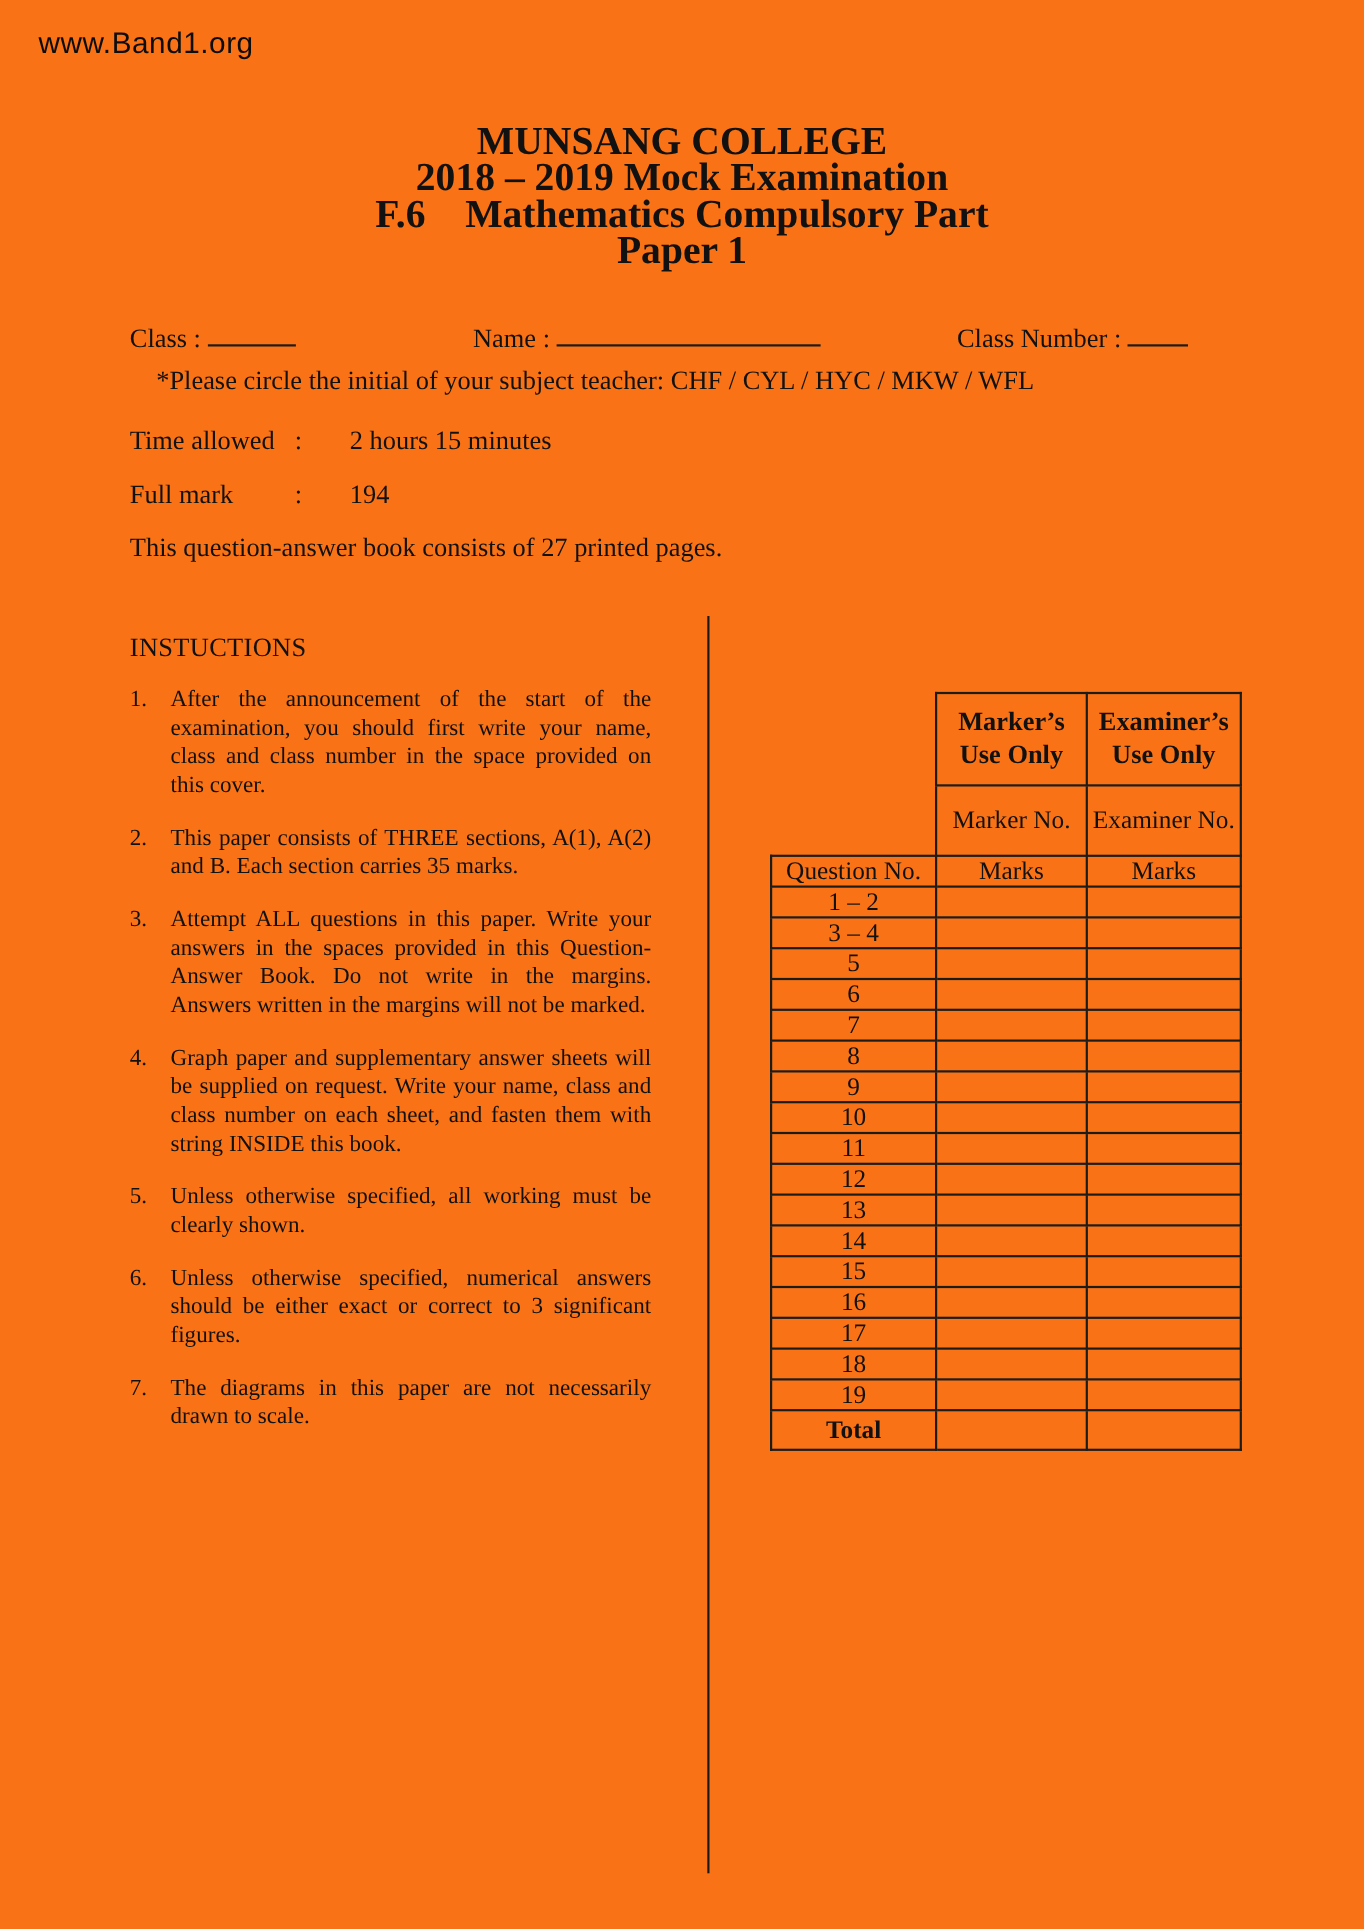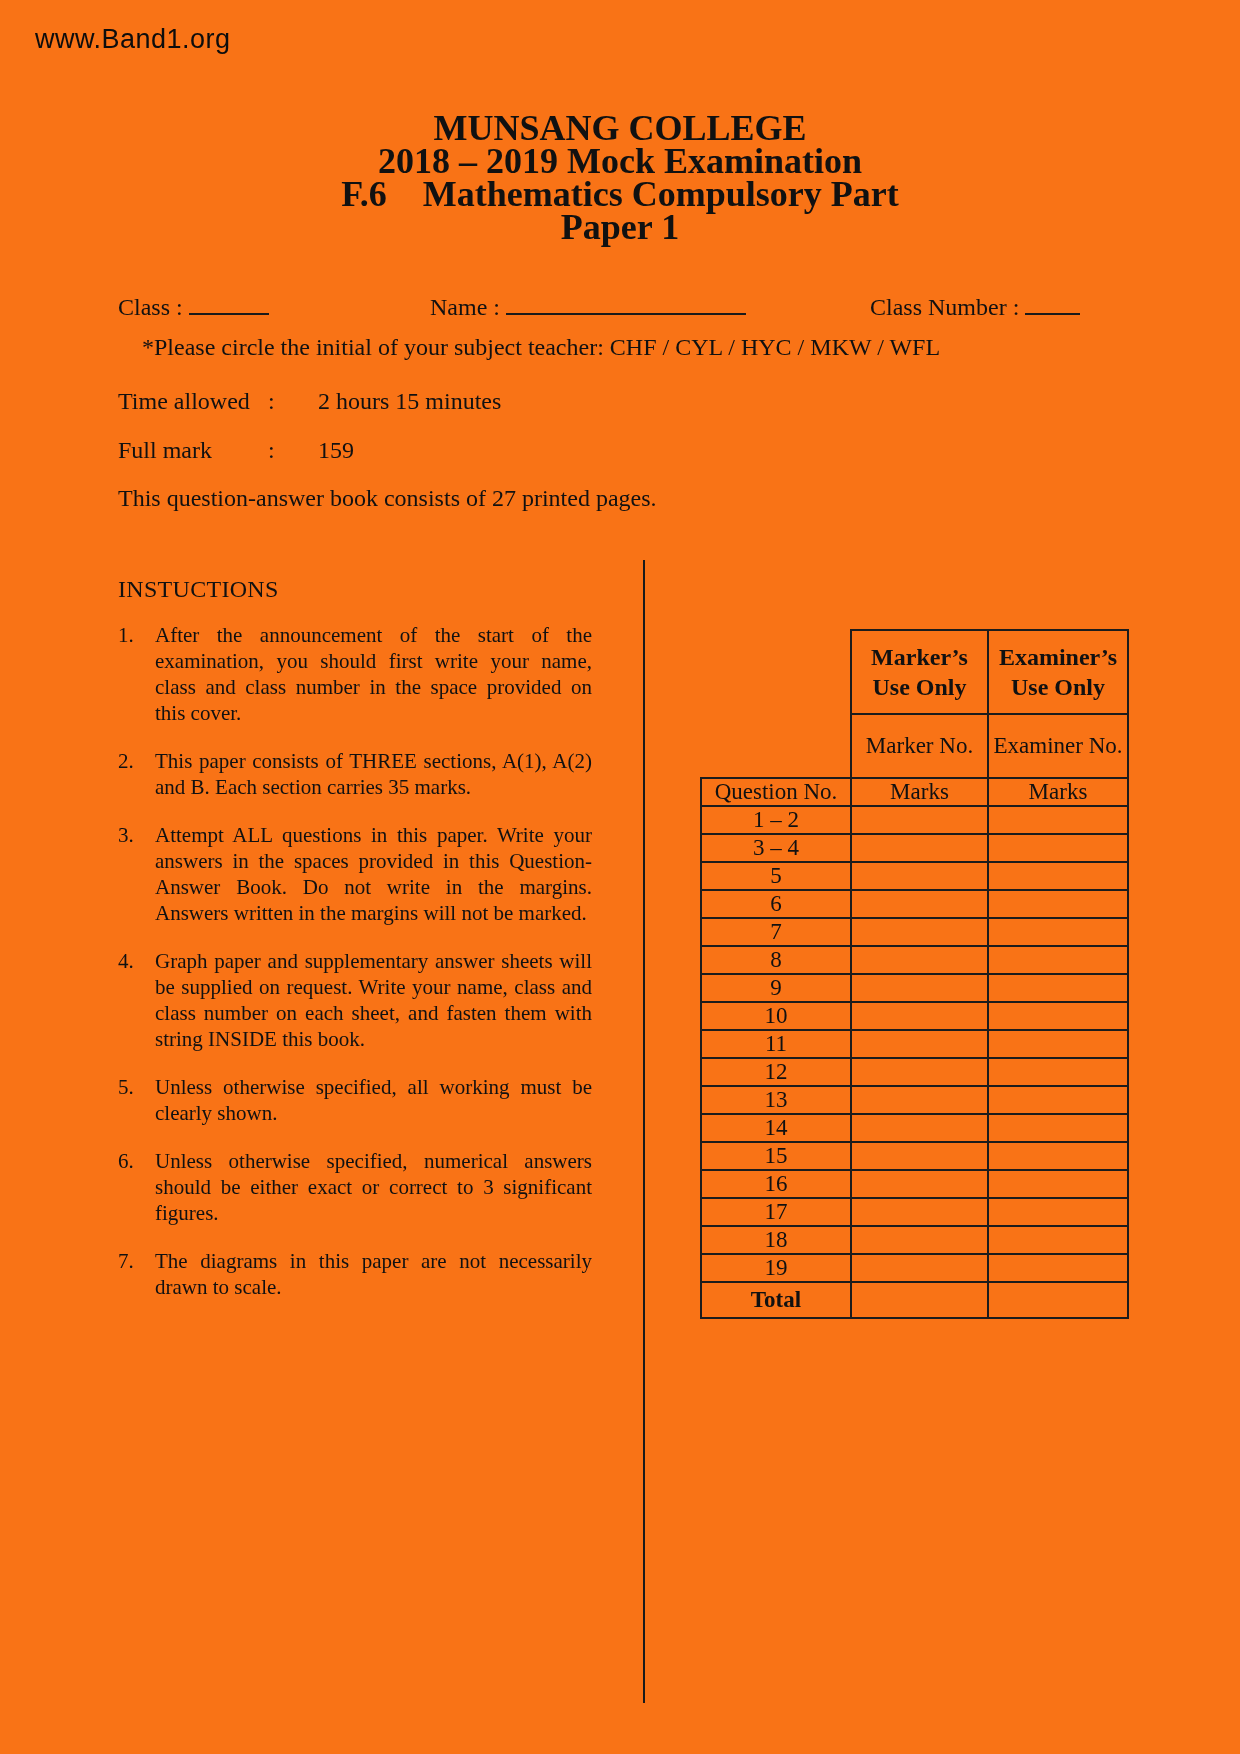--- a/index.html
+++ b/index.html
@@ -126,21 +126,21 @@
 
   <div class="meta-row r-time">
     <span class="meta-label">Time allowed</span>
     <span class="meta-colon">:</span>
     <span class="meta-value">2 hours 15 minutes</span>
   </div>
 
   <div class="meta-row r-mark">
     <span class="meta-label">Full mark</span>
     <span class="meta-colon">:</span>
-    <span class="meta-value">159</span>
+    <span class="meta-value">194</span>
   </div>
 
   <div class="pages-note">This question-answer book consists of 27 printed pages.</div>
 
   <div class="inst-heading">INSTUCTIONS</div>
 
   <div class="inst-list">
       <div class="inst-item">
         <span class="inst-num">1.</span>
         <div class="inst-text">After the announcement of the start of the examination, you should first write your name, class and class number in the space provided on this cover.</div>

